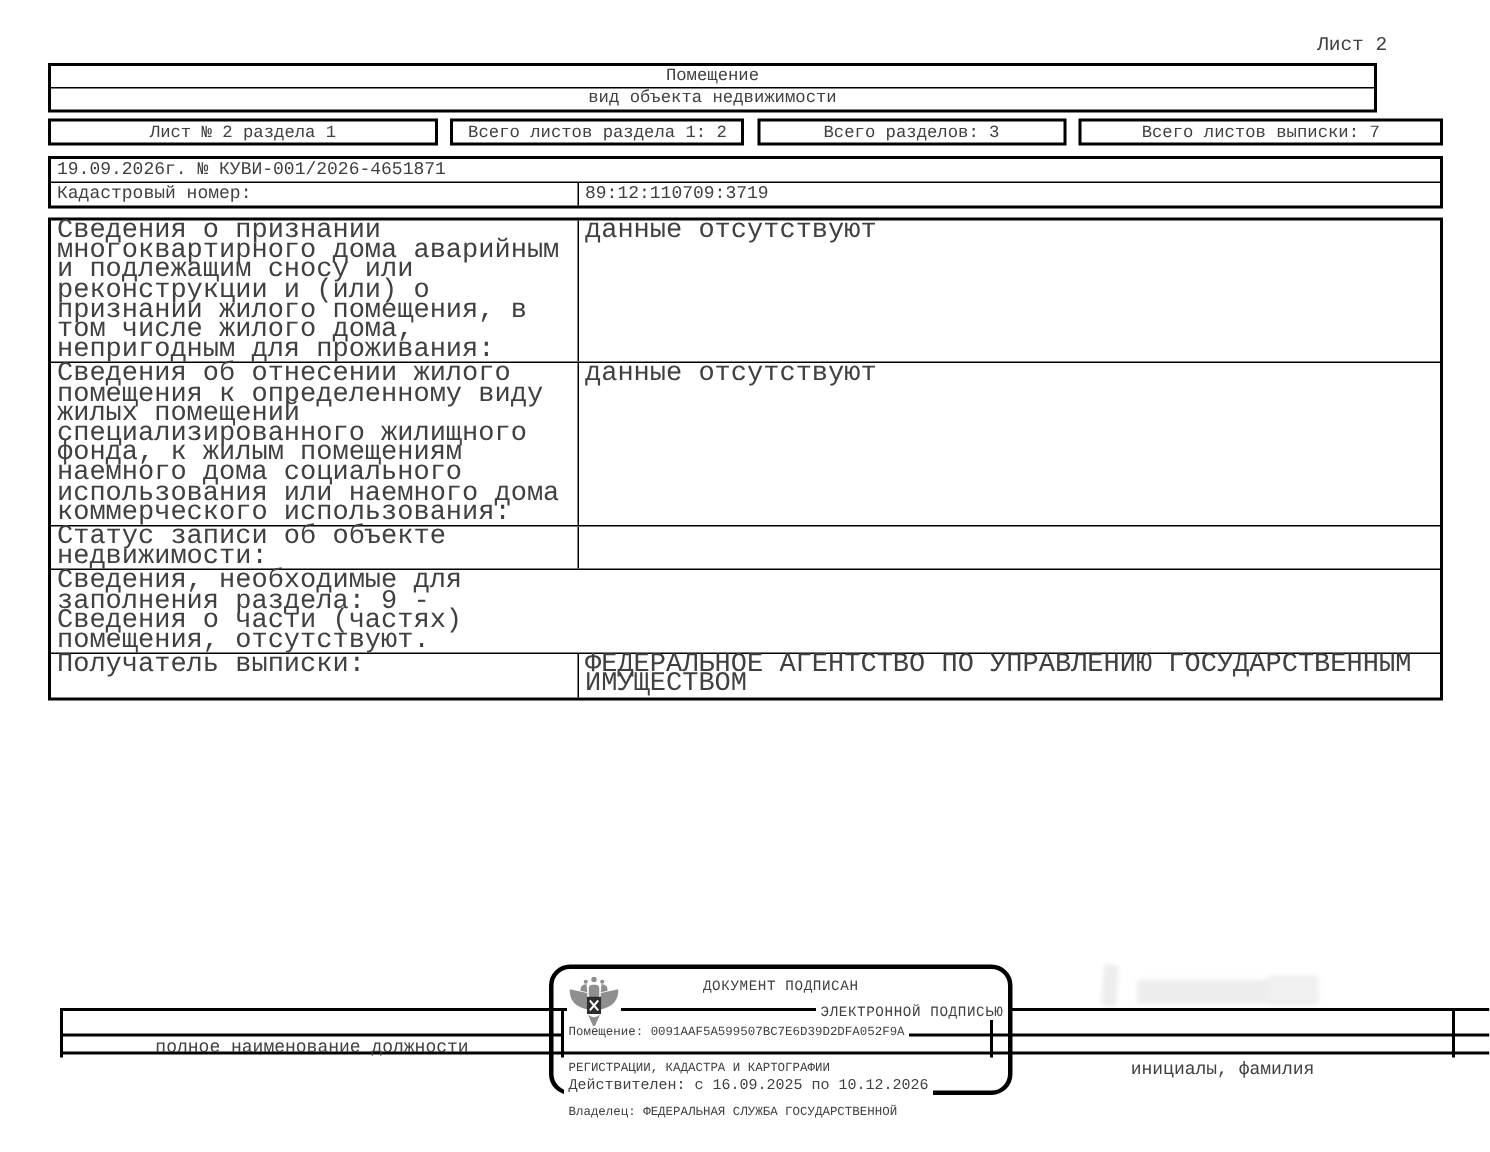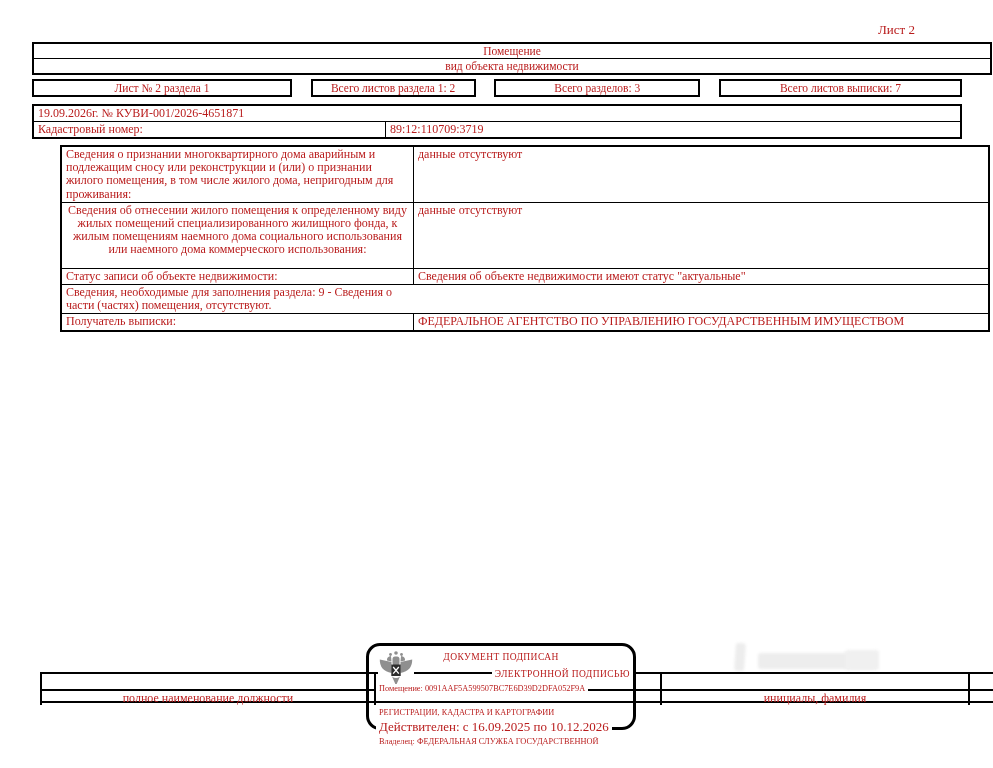--- a/index.html
+++ b/index.html
@@ -1,71 +1,71 @@
 <!DOCTYPE html>
 <html><head>
 <meta charset="utf-8">
 <style>
   html,body{margin:0;padding:0;background:#ffffff;}
   .page{
     position:relative;
     width:993px;height:768px;
     background:#ffffff;
-    font-family:Liberation Serif, serif;
-    color:#b91c1c;
+    font-family:Liberation Mono, monospace;
+    color:#404040;
     overflow:hidden;
   }
   .sheet-label{
     position:absolute;left:878px;top:22px;
     font-size:13px;
   }
   
   .objtype{
-    position:absolute;left:32px;top:42px;width:960px;
+    position:absolute;left:32px;top:42px;width:886px;
     border:2px solid #000;box-sizing:border-box;
     text-align:center;font-size:11.5px;
   }
   .objtype .r1{padding:1px 0;border-bottom:1.5px solid #000;line-height:12px;}
   .objtype .r2{padding:1px 0;line-height:12px;}
   
   .sheetrow{
     position:absolute;left:32px;top:79px;width:930px;height:18px;
     display:flex;justify-content:space-between;
     font-size:11.5px;text-align:center;
   }
   .sheetrow .cell{
     border:2px solid #000;box-sizing:border-box;
     line-height:13px;padding-top:0.5px;
   }
   .sheetrow .c0{width:260px;}
-  .sheetrow .c1{width:165px;}
+  .sheetrow .c1{width:196px;}
   .sheetrow .c2{width:206px;}
   .sheetrow .c3{width:243px;}
   
   .tableA{
     position:absolute;left:32px;top:104px;width:930px;
     border:2px solid #000;box-sizing:border-box;
     font-size:12px;line-height:13px;
   }
   .tableA .rowA1{padding:1px 4px;border-bottom:1.5px solid #000;}
   .tableA .rowA2{display:grid;grid-template-columns:352px 1fr;}
   .tableA .rowA2 .lab{padding:1px 4px;border-right:1.5px solid #000;}
   .tableA .rowA2 .val{padding:1px 4px;}
   
   .tableB{
     position:absolute;left:32px;top:145px;width:930px;
     border:2px solid #000;box-sizing:border-box;
-    font-size:12px;line-height:13.2px;margin-left:28px;
+    font-size:18px;line-height:13.2px;
   }
   .tableB .drow{display:grid;grid-template-columns:352px 1fr;border-bottom:1.5px solid #000;}
   .tableB .drow:last-child{border-bottom:none;}
   .tableB .lab{padding:1px 4px;border-right:1.5px solid #000;}
   .tableB .val{padding:1px 4px;}
   .tableB .h4{min-height:52px;}
-  .tableB .h5{min-height:63px;text-align:center;}
+  .tableB .h5{min-height:63px;}
   
   .smudge{position:absolute;background:#ededed;filter:blur(1.4px);border-radius:3px;z-index:1;}
   .smudge.a{left:735px;top:643px;width:10px;height:28px;transform:rotate(4deg);}
   .smudge.b{left:758px;top:653px;width:118px;height:16px;}
   .smudge.c{left:845px;top:650px;width:34px;height:20px;background:#f0f0f0;}
   
   .sig{
     position:absolute;left:40px;top:672px;width:981px;height:31px;
     border-top:2px solid #000;border-bottom:2px solid #000;
     box-sizing:border-box;z-index:2;
@@ -73,42 +73,42 @@
   .sig .mid{position:absolute;left:0;top:15px;width:100%;height:1.8px;background:#000;}
   .sig .tick{position:absolute;top:-2px;width:2px;height:33px;background:#000;}
   .sig .t0{left:0;}
   .sig .t1{left:334px;}
   .sig .t2{left:620px;}
   .sig .t3{left:928px;}
   .sig .cap{
     position:absolute;top:18px;font-size:12px;line-height:12px;text-align:center;
   }
   .sig .capL{left:0;width:336px;}
-  .sig .capR{left:620px;width:310px;}
+  .sig .capR{left:620px;width:310px;margin-top:15px;}
   
   .stamp{
-    position:absolute;left:366px;top:643px;width:270px;height:87px;
+    position:absolute;left:366px;top:643px;width:309px;height:87px;
     border:3px solid #000;border-radius:14px;
     box-sizing:border-box;background:transparent;z-index:3;
     font-size:8.5px;
   }
   .stamp .eagle{
     position:absolute;left:9px;top:4px;width:36px;height:46px;
     background:#fff;display:flex;align-items:center;justify-content:center;
   }
   .stamp .line{position:absolute;white-space:nowrap;}
   .stamp .line > span{background:#fff;padding:0 3px;}
   .stamp .title{left:0;right:0;text-align:center;font-size:9.5px;letter-spacing:0.4px;}
   .stamp .tt1{top:6px;}
   .stamp .tt2{top:23px;text-align:right;}
   .stamp .small{left:7px;font-size:8.3px;}
   .stamp .cert{top:38px;}
   .stamp .own1{top:51px;margin-top:40px;}
   .stamp .own2{top:62px;}
-  .stamp .valid{top:73px;font-size:13px;}
+  .stamp .valid{top:73px;font-size:10px;}
 </style>
 </head>
 <body>
 
 <div class="page">
 
   <div class="sheet-label">Лист 2</div>
 
   <div class="objtype">
     <div class="r1">Помещение</div>
@@ -134,21 +134,20 @@
     <div class="drow">
       <div class="lab h4">Сведения о признании многоквартирного дома аварийным и подлежащим сносу или реконструкции и (или) о признании жилого помещения, в том числе жилого дома, непригодным для проживания:</div>
       <div class="val">данные отсутствуют</div>
     </div>
     <div class="drow">
       <div class="lab h5">Сведения об отнесении жилого помещения к определенному виду жилых помещений специализированного жилищного фонда, к жилым помещениям наемного дома социального использования или наемного дома коммерческого использования:</div>
       <div class="val">данные отсутствуют</div>
     </div>
     <div class="drow">
       <div class="lab">Статус записи об объекте недвижимости:</div>
-      <div class="val">Сведения об объекте недвижимости имеют статус "актуальные"</div>
     </div>
     <div class="drow">
       <div class="val">Сведения, необходимые для заполнения раздела: 9 - Сведения о части (частях) помещения, отсутствуют.</div>
     </div>
     <div class="drow">
       <div class="lab">Получатель выписки:</div>
       <div class="val">ФЕДЕРАЛЬНОЕ АГЕНТСТВО ПО УПРАВЛЕНИЮ ГОСУДАРСТВЕННЫМ ИМУЩЕСТВОМ</div>
     </div>
   </div>
 

